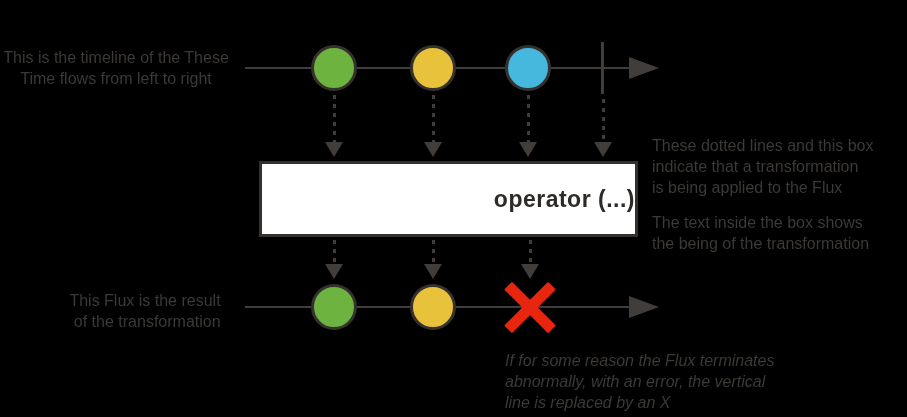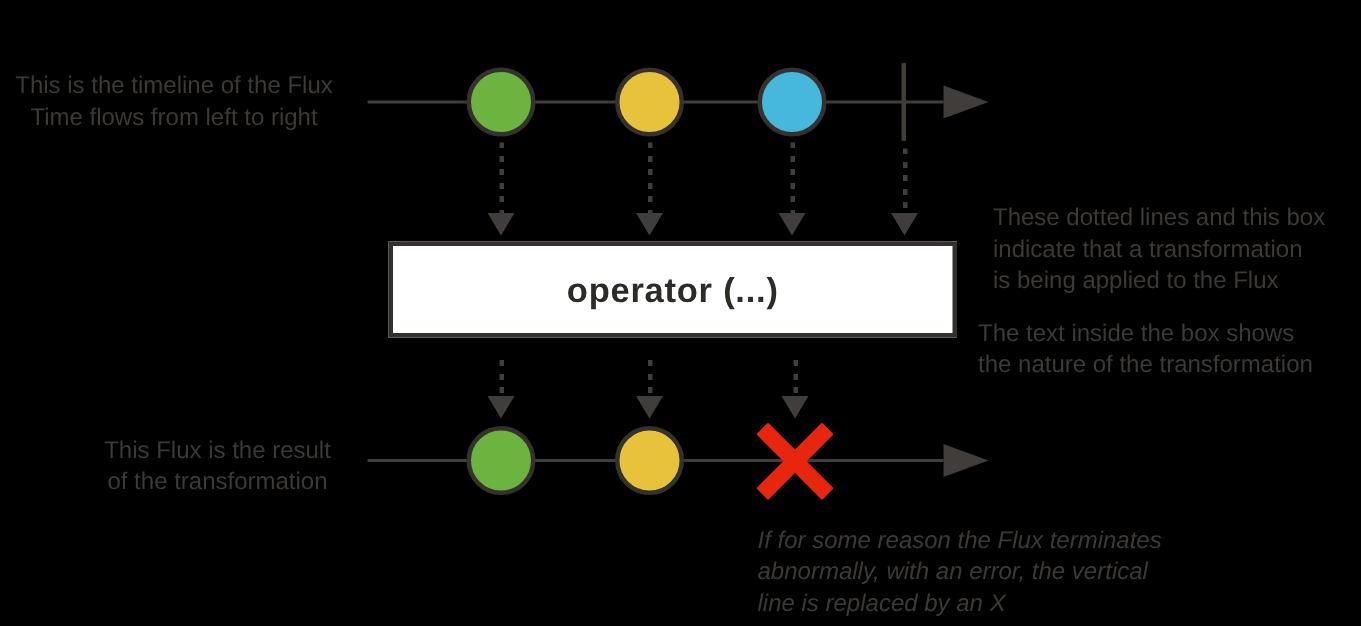--- a/index.html
+++ b/index.html
@@ -27,54 +27,54 @@
   .dash {
     position:absolute; width:3px;
     background-image:repeating-linear-gradient(var(--line, #413d3a) 0 4px, transparent 4px 9px);
   }
   .arrow-down {
     position:absolute; width:0; height:0;
     border-left:9px solid transparent; border-right:9px solid transparent;
     border-top:15px solid var(--line, #413d3a);
   }
   .opbox {
-    position:absolute; left:259px; top:161px; width:379px; height:64px;
+    position:absolute; left:259px; top:161px; width:379px; height:76px;
     box-sizing:border-box; background:var(--box_bg, #fff);
     border:3px solid var(--box_border, #33302d);
-    display:flex; align-items:center; justify-content:center;
+    display:flex; align-items:center; justify-content:flex-end;
   }
   .opbox .oplabel {
     font-weight:bold; font-size:23px; letter-spacing:0.5px;
     color:var(--box_text, #2d2b28); white-space:pre;
   }
   .xbar {
     position:absolute; left:499px; top:302px; width:62px; height:11px;
     background:var(--error_red, #e8250e); border-radius:1px;
   }
   .x45 { transform:rotate(45deg); }
   .xm45 { transform:rotate(-45deg); }
 </style>
 </head>
 <body>
 
 <div class="canvas">
 
-  <div class="note center" style="left:116px; top:47px;">This is the timeline of the Flux
+  <div class="note center" style="left:116px; top:47px;">This is the timeline of the These
 Time flows from left to right</div>
 
 
 
-  <div class="note" style="left:652px; top:135px;margin-left:10px;">These dotted lines and this box
+  <div class="note" style="left:652px; top:135px;">These dotted lines and this box
 indicate that a transformation
 is being applied to the Flux</div>
 
   <div class="note" style="left:652px; top:212px;">The text inside the box shows
-the nature of the transformation</div>
+the being of the transformation</div>
 
-  <div class="note center" style="left:145px; top:290px;">This Flux is the result
+  <div class="note center" style="left:145px; top:290px;text-align:right;">This Flux is the result
 of the transformation</div>
 
   <div class="note" style="left:505px; top:350px;font-style:italic;">If for some reason the Flux terminates
 abnormally, with an error, the vertical
 line is replaced by an X</div>
 
   <div class="hline" style="left:245px; top:67px; width:384px;"></div>
   <div class="arrow-right" style="left:629px; top:57px;"></div>
   <div class="vcomplete" style="left:601px; top:42px;"></div>
 

